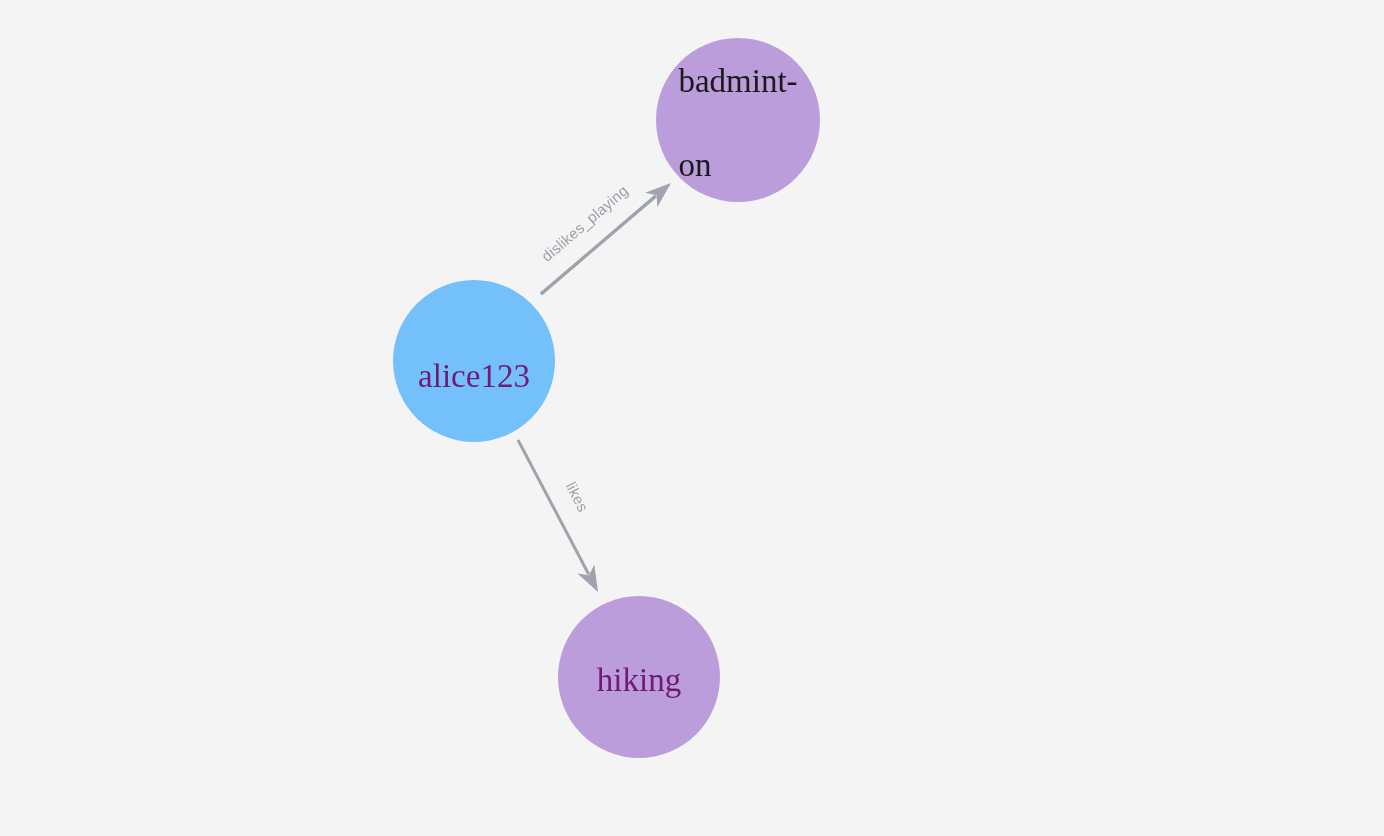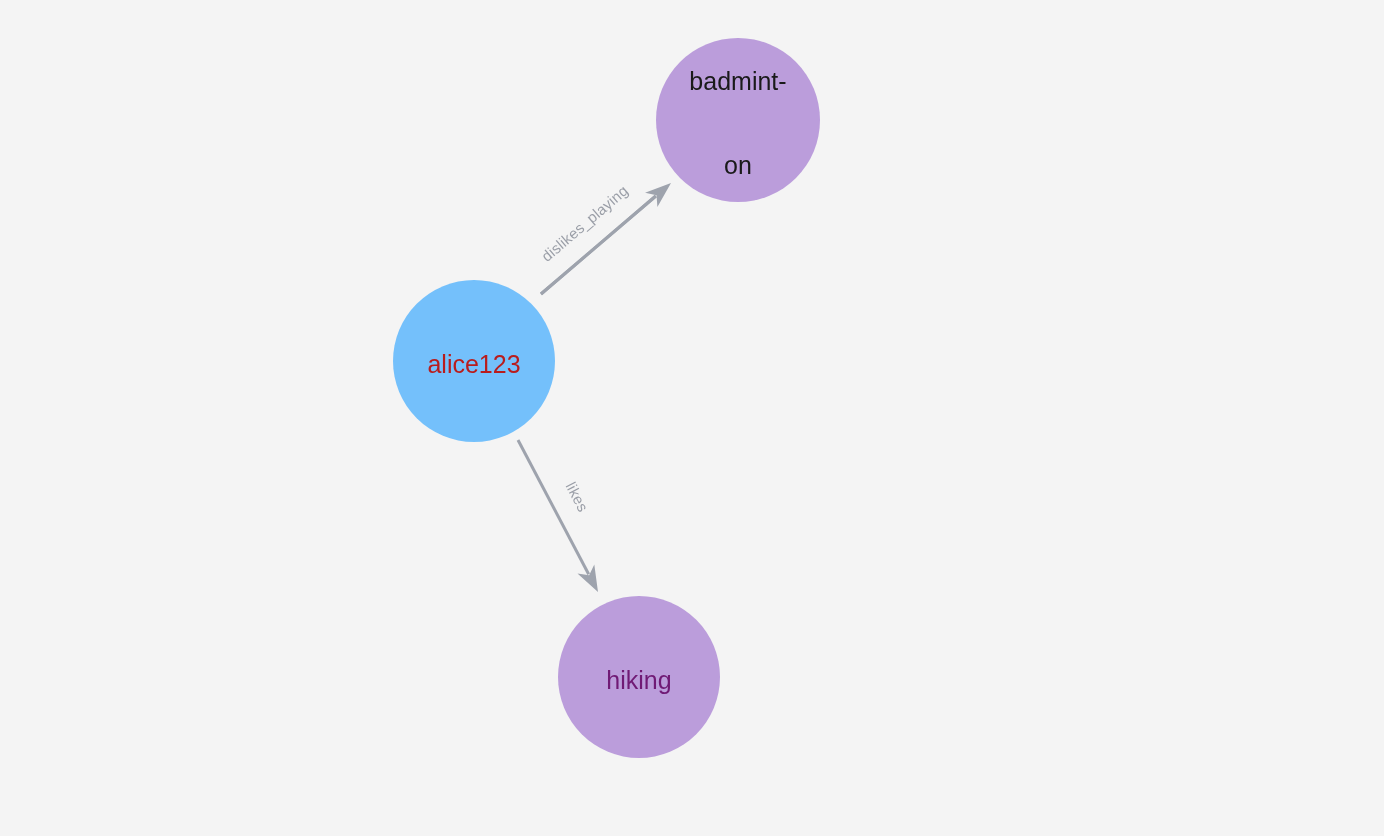--- a/index.html
+++ b/index.html
@@ -39,24 +39,24 @@
     fill: #9a9ea7;
     font-family: "Liberation Sans", sans-serif;
     font-size: 15px;
     letter-spacing: 0.2px;
   }
   .node-circle {
     stroke: none;
   }
   .node-label {
     position: absolute;
-    text-align: center;
+    text-align: left;
     color: #1a1a1a;
-    font-family: Liberation Sans, sans-serif;
-    font-size: 25px;
+    font-family: Liberation Serif, serif;
+    font-size: 33px;
     line-height: 28px;
     white-space: pre;
     transform: translate(-50%, -50%);
     pointer-events: none;
     user-select: none;
   }
 </style>
 </head>
 <body style="background: rgb(244, 244, 244);">
 
@@ -82,21 +82,21 @@
     </g>
 
     <g>
       <circle class="node-circle" cx="474" cy="361" r="81" fill="#74c0fb"></circle>
       <circle class="node-circle" cx="738" cy="120" r="82" fill="#bb9ddb"></circle>
       <circle class="node-circle" cx="639" cy="677" r="81" fill="#bb9ddb"></circle>
     </g>
 
   </svg>
 
-  <div class="node-label" style="left: 474px; top: 364px; color: #b91c1c;">alice123</div>
+  <div class="node-label" style="left: 474px; top: 376px; color: #701a75;">alice123</div>
 
   <div class="node-label" style="left: 738px; top: 123px; color: rgb(26, 26, 26);">
     <div>badmint-</div>
     <div>on</div>
   </div>
 
   <div class="node-label" style="left: 639px; top: 680px; color: #701a75;">hiking</div>
 
 </div>
 

